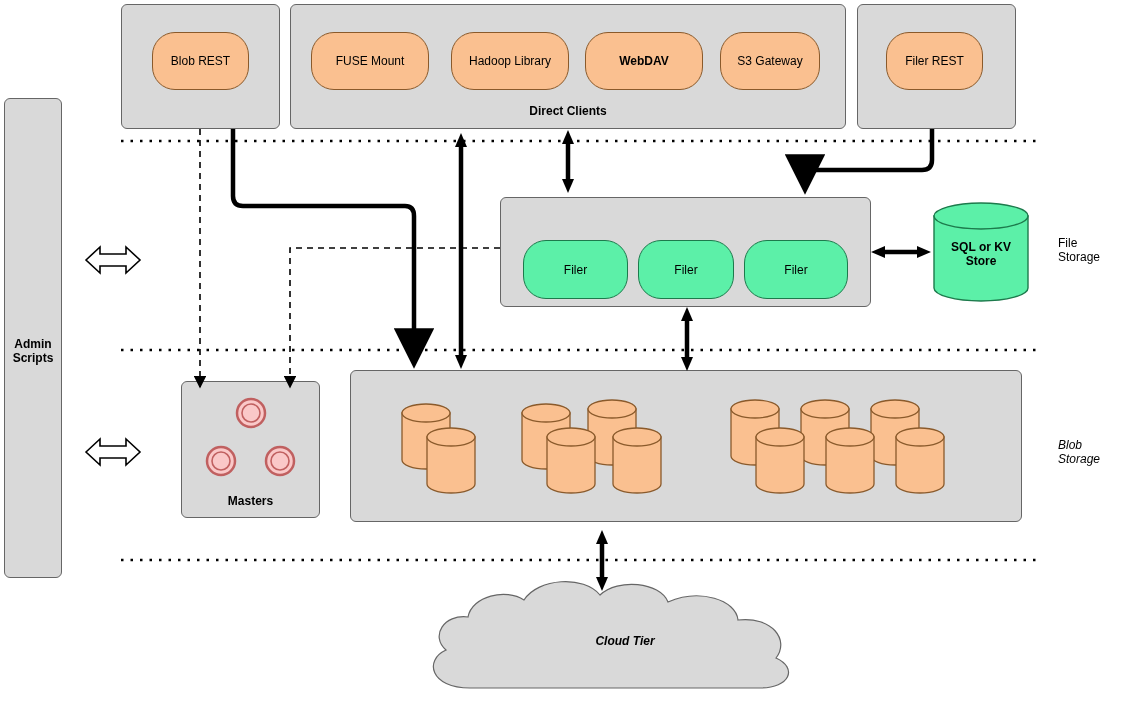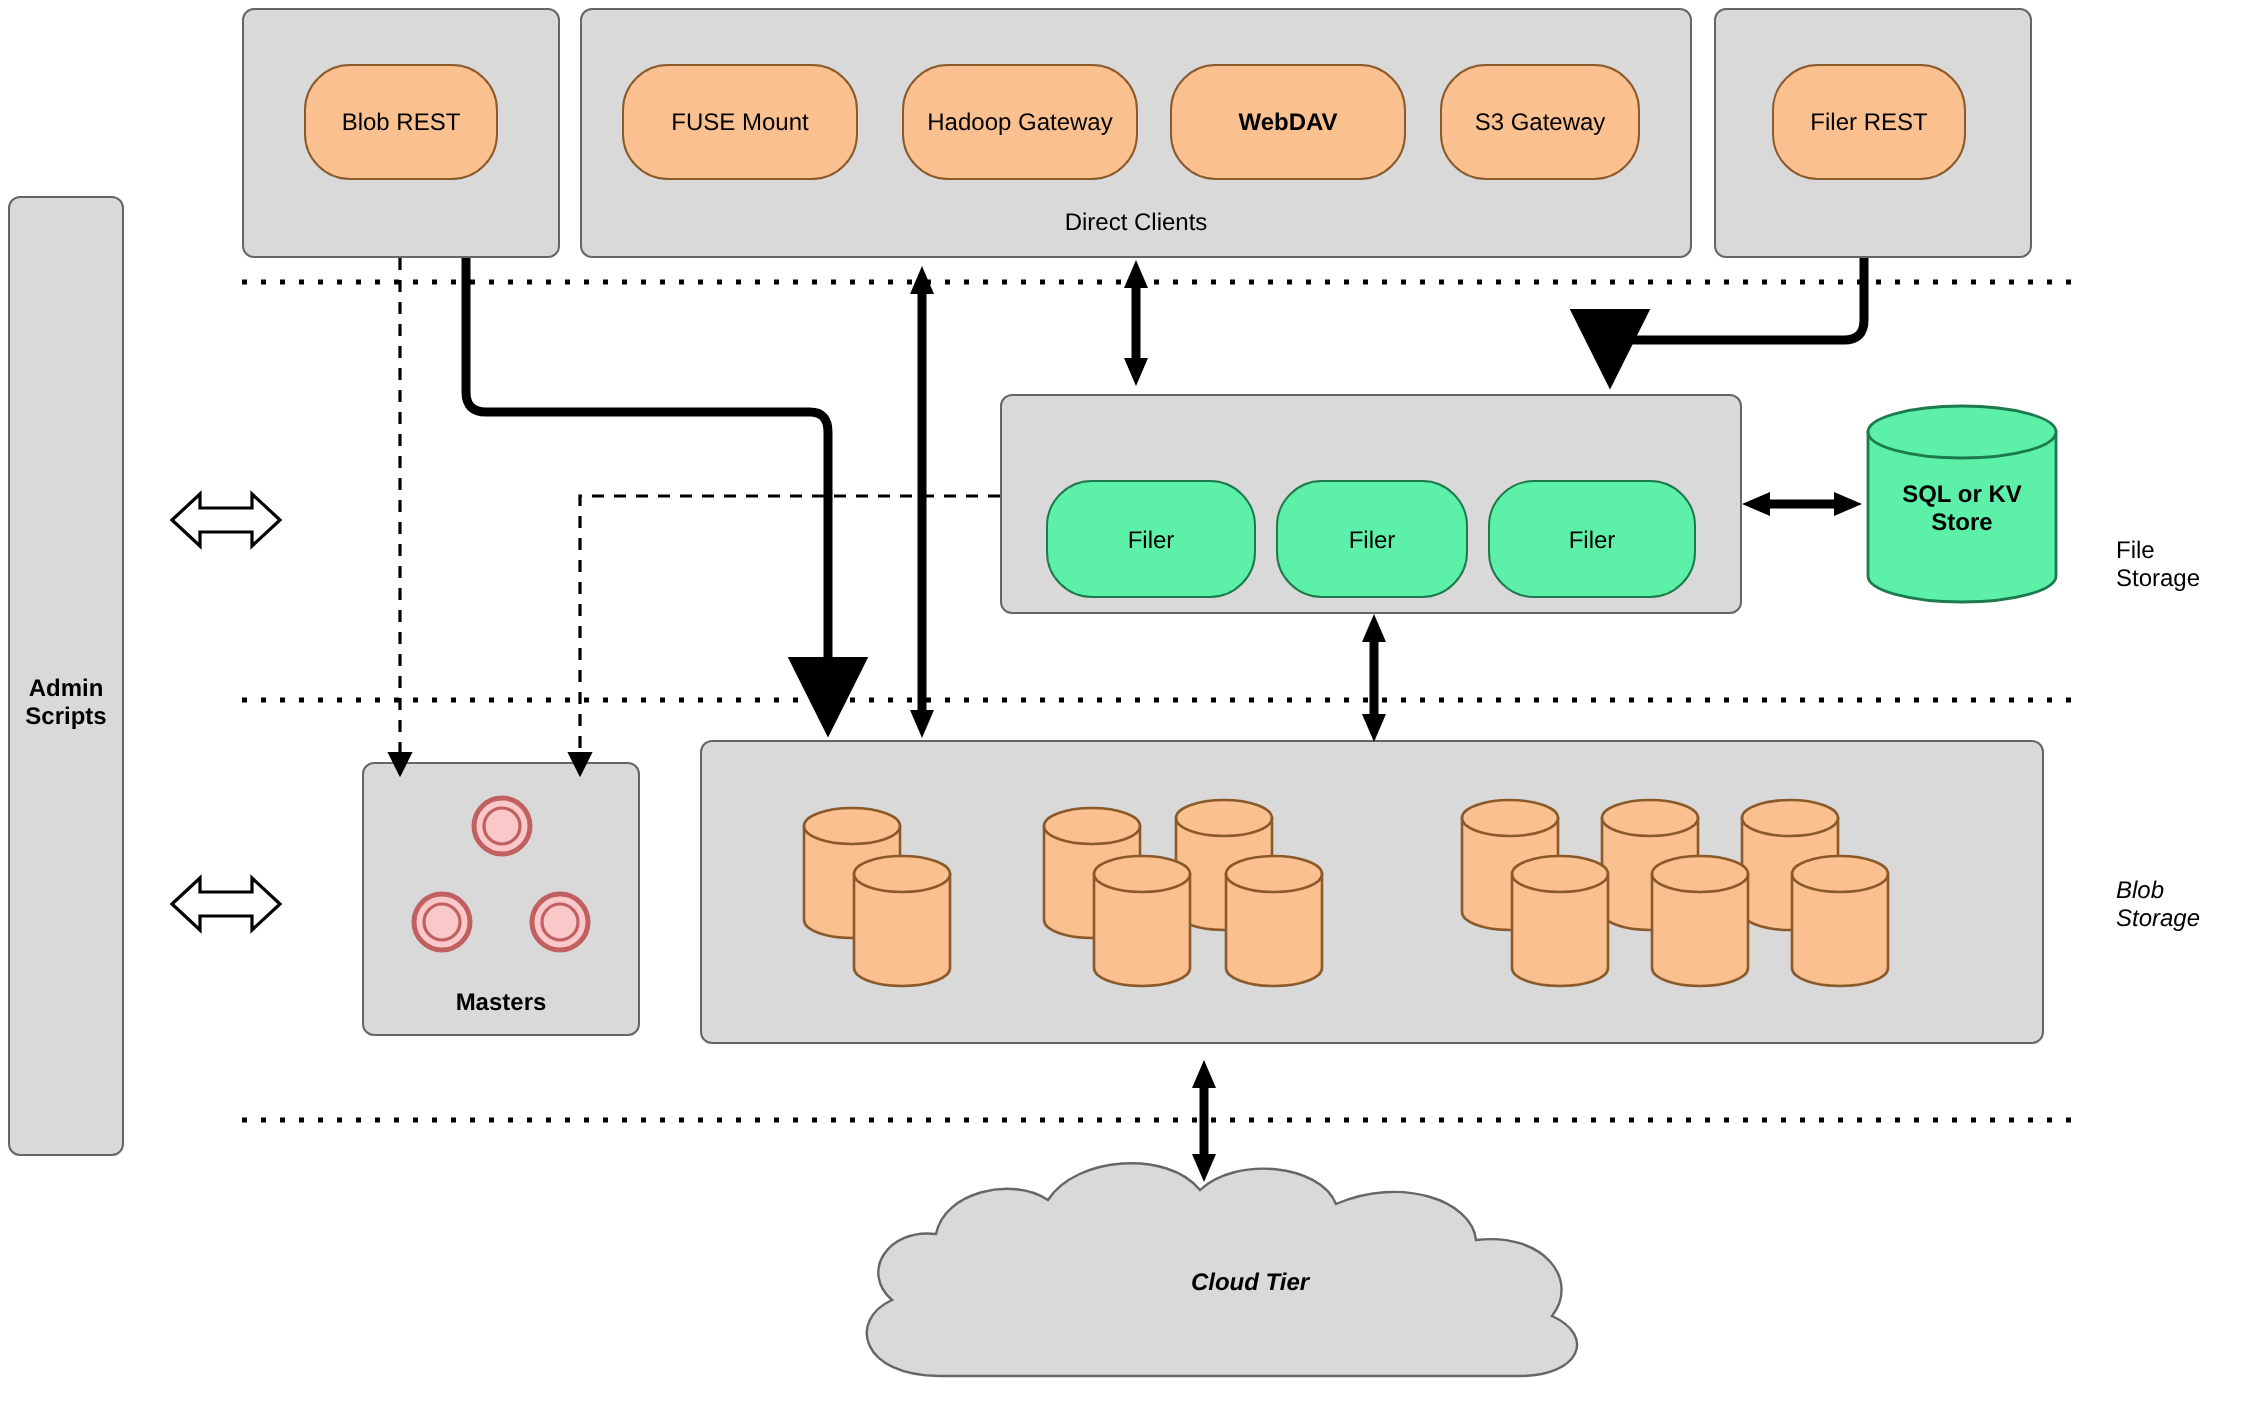--- a/index.html
+++ b/index.html
@@ -29,29 +29,29 @@
   <div class="box grey" style="left:121px;top:4px;width:159px;height:125px;"></div>
   <div class="box orange ctr" style="left:152px;top:32px;width:97px;height:58px;">
     <span>Blob REST</span>
   </div>
 
   <div class="box grey" style="left:290px;top:4px;width:556px;height:125px;"></div>
   <div class="box orange ctr" style="left:311px;top:32px;width:118px;height:58px;">
     <span>FUSE Mount</span>
   </div>
   <div class="box orange ctr" style="left:451px;top:32px;width:118px;height:58px;">
-    <span>Hadoop Gateway</span>
+    <span>Hadoop Library</span>
   </div>
   <div class="box orange ctr" style="left:585px;top:32px;width:118px;height:58px;font-weight:bold;">
     <span>WebDAV</span>
   </div>
   <div class="box orange ctr" style="left:720px;top:32px;width:100px;height:58px;">
     <span>S3 Gateway</span>
   </div>
-  <div class="plain-text" style="left:290px;top:104px;width:556px;">
+  <div class="plain-text" style="left:290px;top:104px;width:556px;font-weight:bold;">
     <span>Direct Clients</span>
   </div>
 
   <div class="box grey" style="left:857px;top:4px;width:159px;height:125px;"></div>
   <div class="box orange ctr" style="left:886px;top:32px;width:97px;height:58px;">
     <span>Filer REST</span>
   </div>
 
   <div class="box grey" style="left:500px;top:197px;width:371px;height:110px;"></div>
   <div class="box green ctr" style="left:523px;top:221px;width:105px;height:59px;">
@@ -68,21 +68,21 @@
     <svg width="98" height="100" viewBox="0 0 98 100">
       <path d="M2,14 L2,86 A47,13 0 0 0 96,86 L96,14 Z" fill="#5cf0a8" stroke="#1d7a4c" stroke-width="1.4"></path>
       <ellipse cx="49" cy="14" rx="47" ry="13" fill="#5cf0a8" stroke="#1d7a4c" stroke-width="1.4"></ellipse>
     </svg>
   </div>
   <div class="plain-text bold" style="left:932px;top:240px;width:98px;">
     <span>SQL or KV</span><br>
     <span>Store</span>
   </div>
 
-  <div class="plain-text" style="left:1058px;top:236px;width:62px;text-align:left;margin-top:32px;">
+  <div class="plain-text" style="left:1058px;top:236px;width:62px;text-align:left;">
     <span>File</span><br>
     <span>Storage</span>
   </div>
   <div class="plain-text" style="left:1058px;top:438px;width:62px;text-align:left;font-style:italic;">
     <span>Blob</span><br>
     <span>Storage</span>
   </div>
 
   <div class="box grey" style="left:181px;top:381px;width:139px;height:137px;"></div>
   <div class="plain-text bold" style="left:181px;top:494px;width:139px;">

